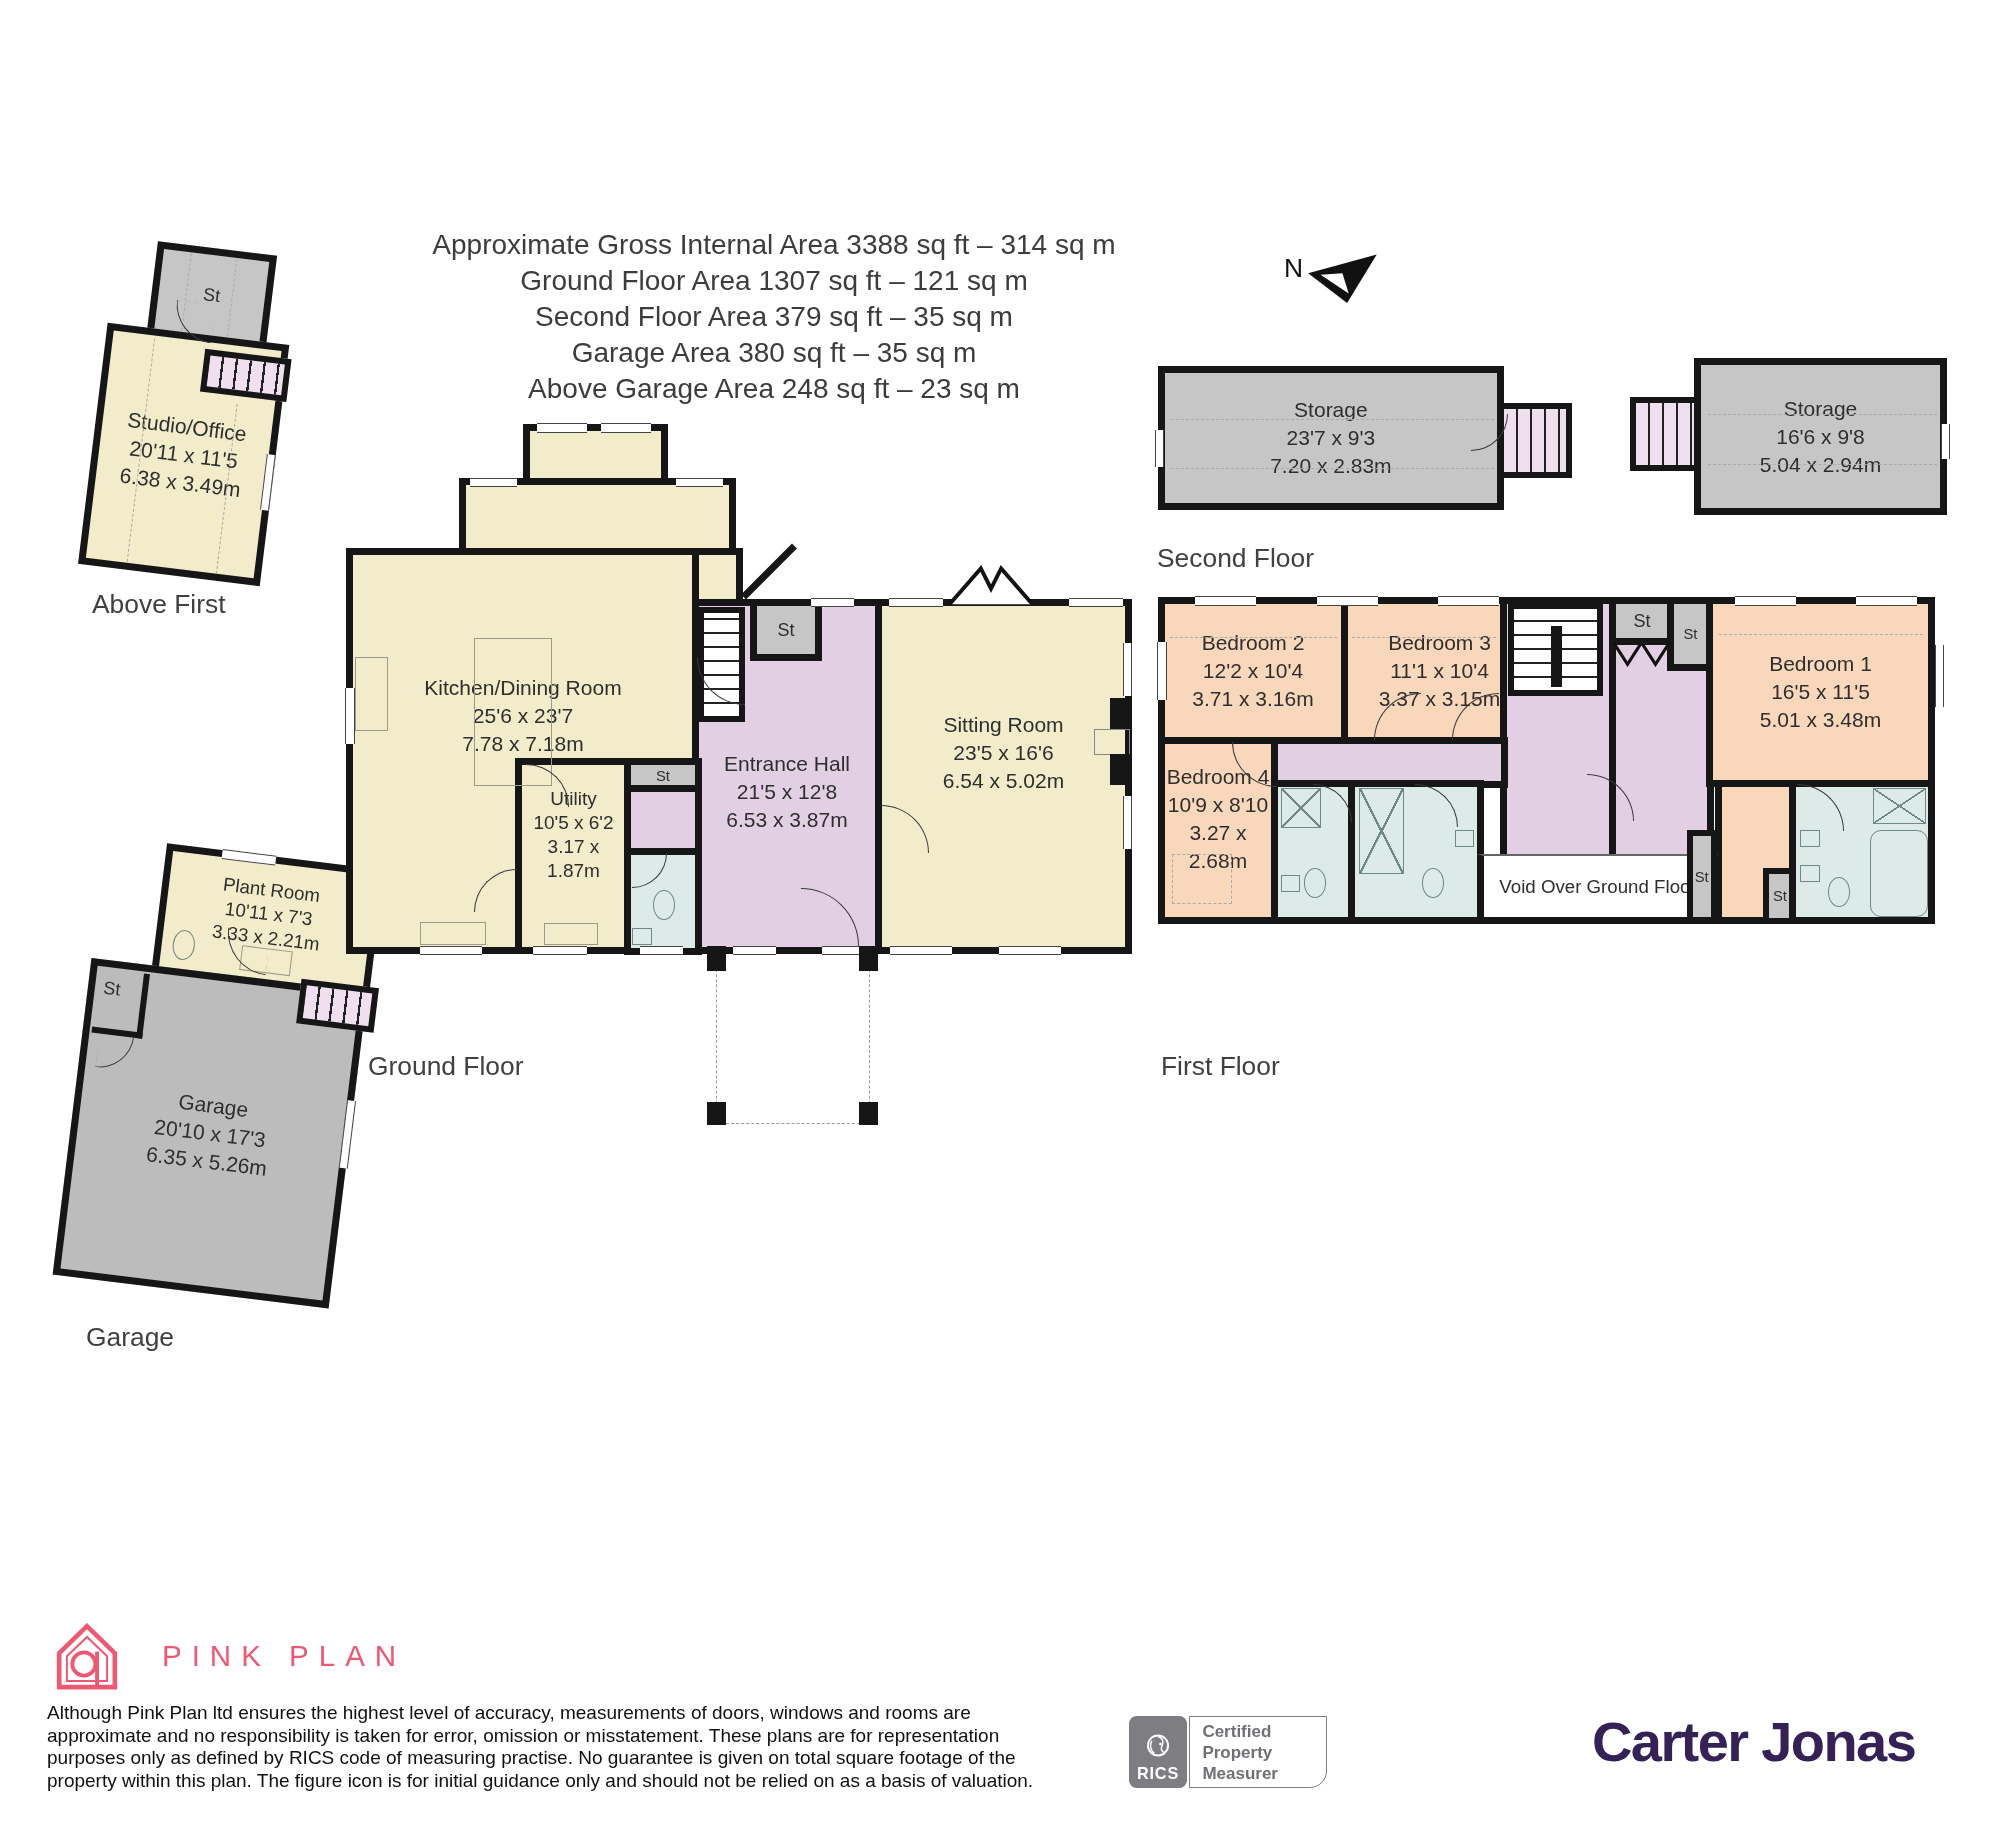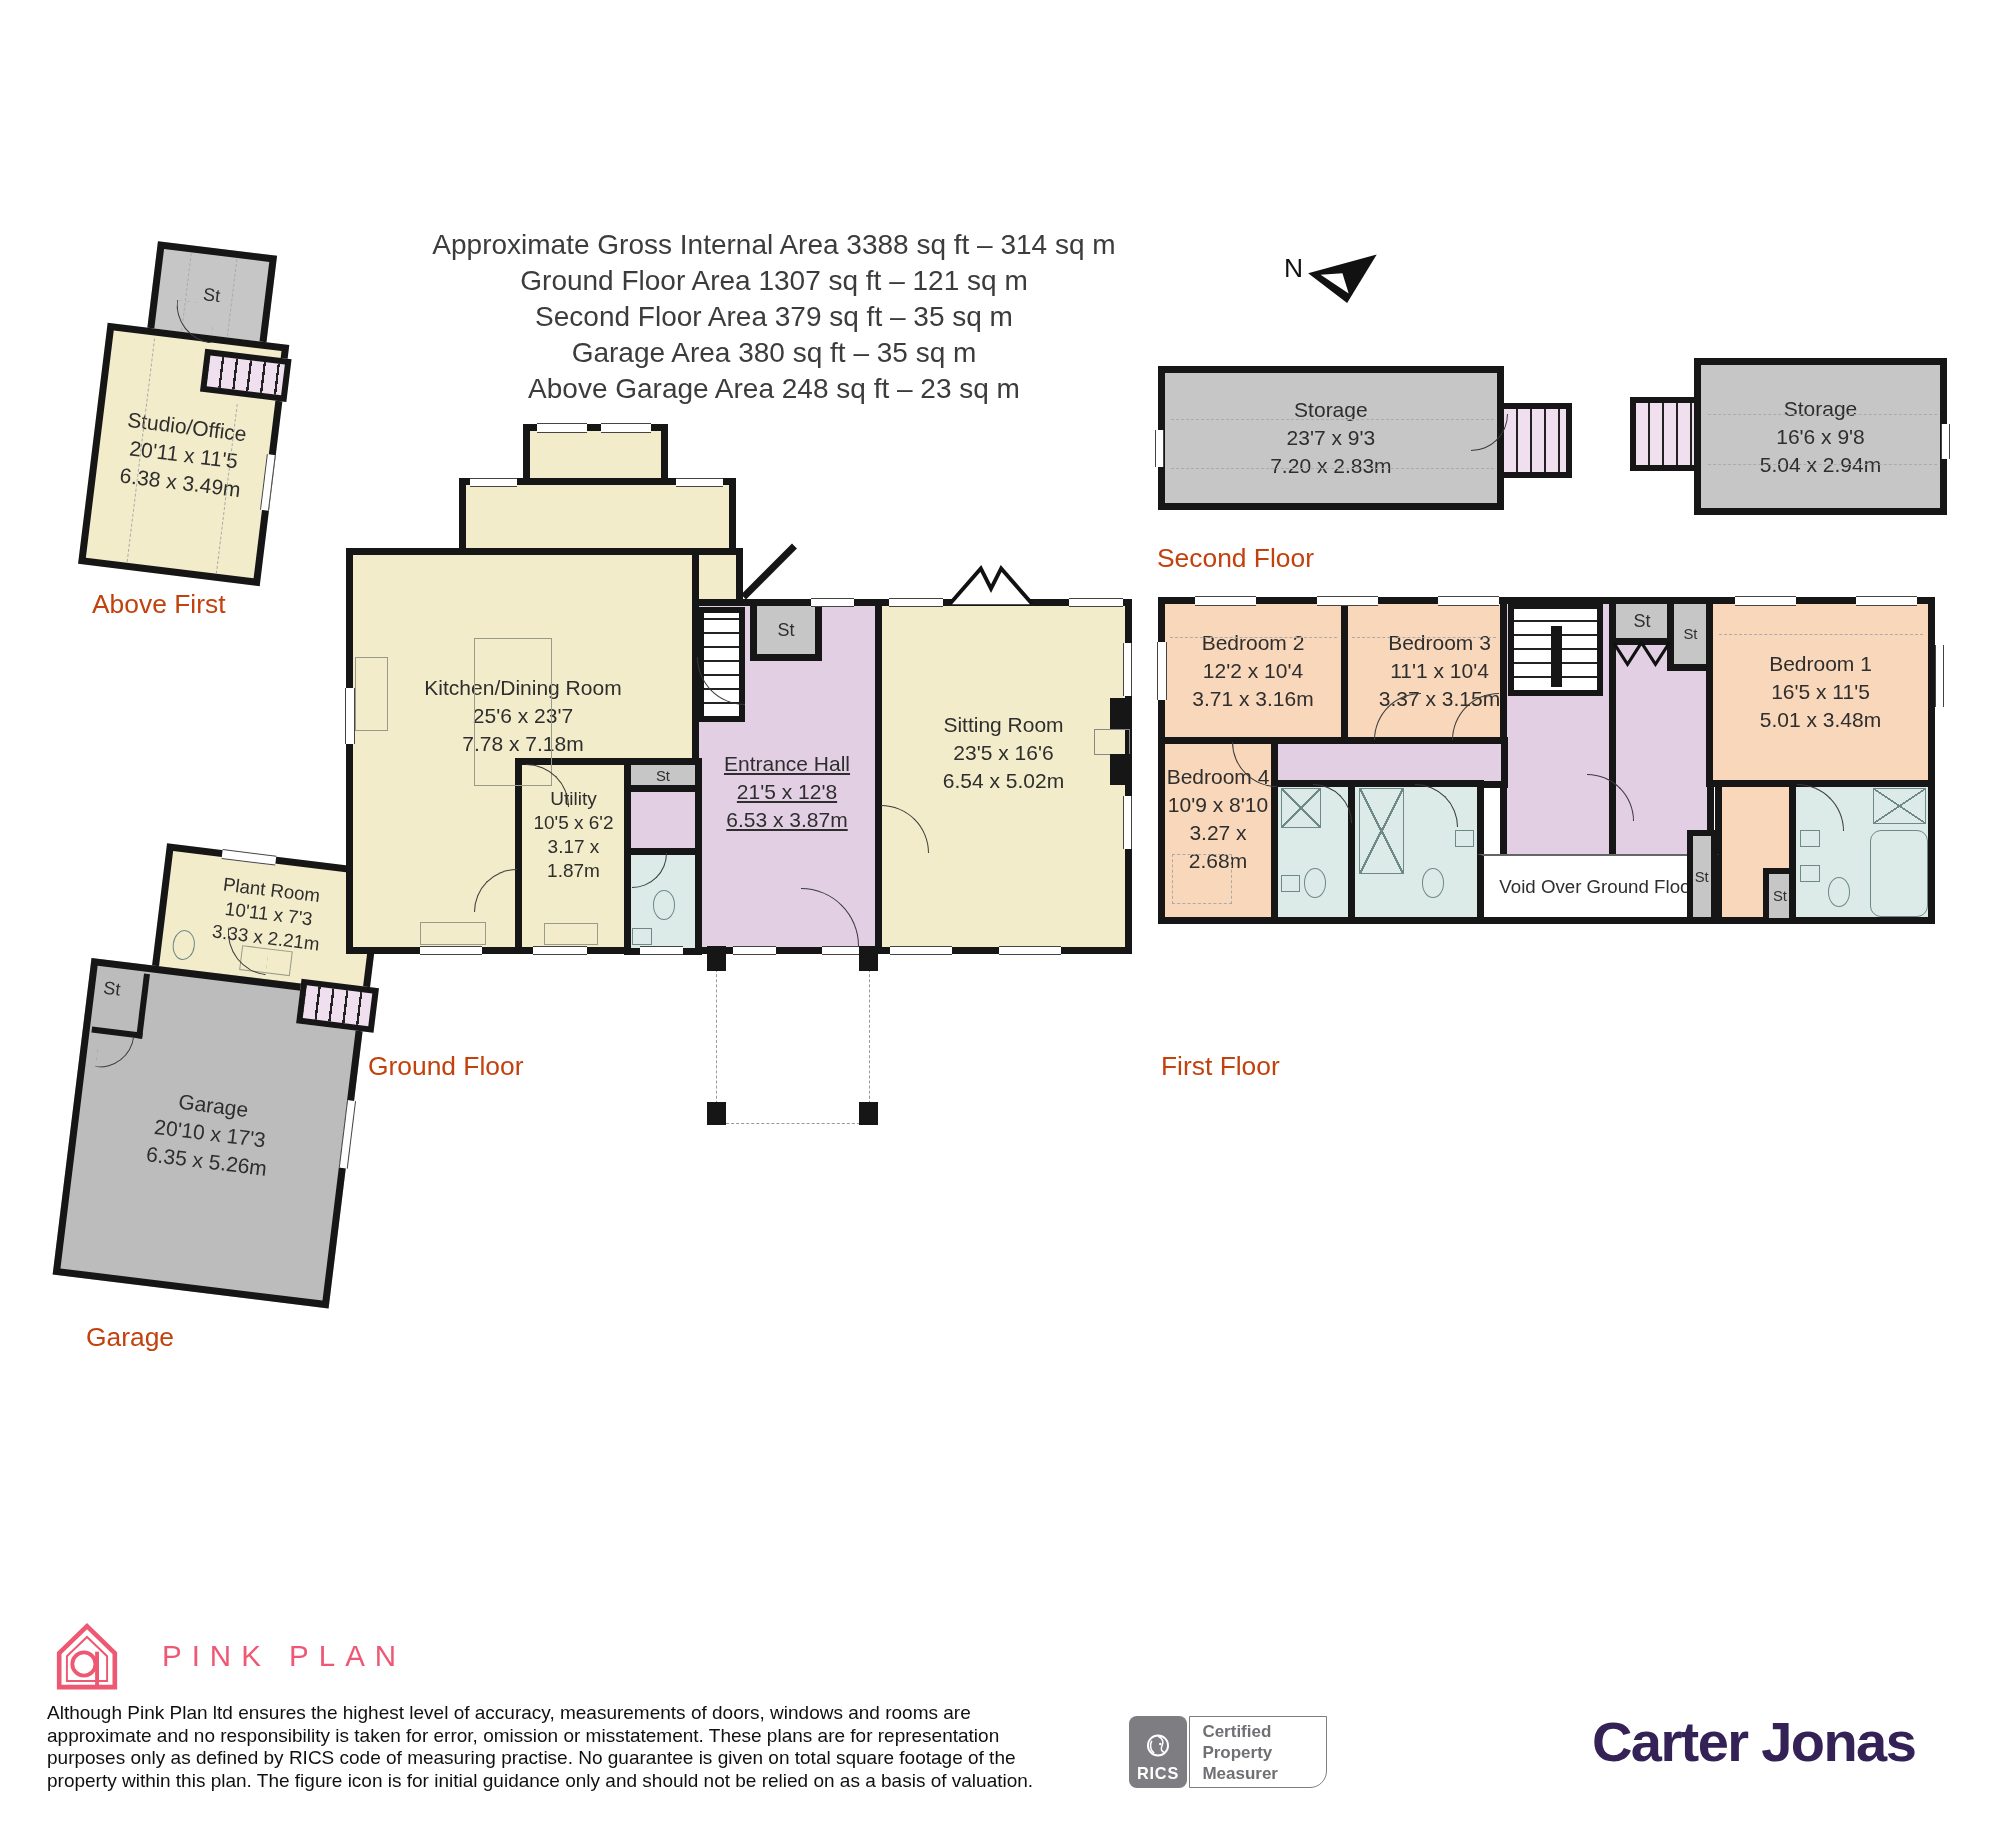--- a/index.html
+++ b/index.html
@@ -38,21 +38,21 @@
   .arc.bl{border-bottom:1.9px solid #3a3a3a;border-left:1.9px solid #3a3a3a;border-bottom-left-radius:100%;}
   .dash-h{position:absolute;border-top:1.6px dashed #ababab;z-index:4;}
   .dash-v{position:absolute;border-left:1.6px dashed #ababab;z-index:4;}
   .blk{position:absolute;background:var(--wall);z-index:6;}
   .diag{position:absolute;background:var(--wall);z-index:6;}
   .fxr{position:absolute;border:1.6px solid var(--fix);box-sizing:border-box;z-index:2;}
   .oval{position:absolute;border:1.6px solid var(--fix);border-radius:50%;box-sizing:border-box;z-index:2;}
   .xbox{position:absolute;border:1.6px solid var(--fix);box-sizing:border-box;z-index:2;
     background:linear-gradient(to top right,transparent 48.5%,var(--fix) 48.5% 51.5%,transparent 51.5%),
                linear-gradient(to bottom right,transparent 48.5%,var(--fix) 48.5% 51.5%,transparent 51.5%);}
-  .flabel{position:absolute;font-size:26.4px;color:#c2410c;z-index:7;}
+  .flabel{position:absolute;font-size:26.4px;color:#404040;z-index:7;}
   .porch{position:absolute;border:1.6px dashed #9a9a9a;border-top:none;z-index:0;}
   .void{background:#fff;border-top-width:2.3px;border-top-color:#666;}
   .north{position:absolute;left:1284px;top:253px;z-index:7;display:flex;align-items:flex-start;}
   .north span{font-size:26.4px;color:#111;margin-right:4.7px;}
   .brand{position:absolute;left:162px;top:1639px;font-size:29.5px;letter-spacing:10px;
          color:#ef5872;font-weight:500;z-index:7;}
   .disc{position:absolute;left:47px;top:1702px;font-size:19px;line-height:22.5px;color:#101010;z-index:7;}
   .ricsbox{position:absolute;left:1129px;top:1716px;width:58px;height:72px;background:#7e7e82;
            border-radius:7.8px;z-index:7;display:flex;flex-direction:column;align-items:center;justify-content:flex-end;}
   .ricsbox b{color:#fff;font-size:16.3px;letter-spacing:0.8px;margin-bottom:4.7px;}
@@ -137,21 +137,21 @@
     <div class="room cream" style="left:113px;top:54px;width:277px;height:78px;"></div>
     <div class="room cream" style="left:0;top:124px;width:354px;height:406px;">
       <div class="rl" style="margin-top:-70px;">
         <div>Kitchen/Dining Room</div>
         <div>25'6 x 23'7</div>
         <div>7.78 x 7.18m</div>
       </div>
     </div>
     <div class="room cream" style="left:346px;top:124px;width:51px;height:58px;"></div>
     <div class="room lav" style="left:346px;top:175px;width:190px;height:355px;">
-      <div class="rl" style="margin-top:31px;text-decoration:underline;">
+      <div class="rl" style="margin-top:31px;">
         <div>Entrance Hall</div>
         <div>21'5 x 12'8</div>
         <div>6.53 x 3.87m</div>
       </div>
     </div>
     <div class="room cream" style="left:529px;top:175px;width:257px;height:355px;">
       <div class="rl" style="margin-top:-47px;">
         <div>Sitting Room</div>
         <div>23'5 x 16'6</div>
         <div>6.54 x 5.02m</div>

